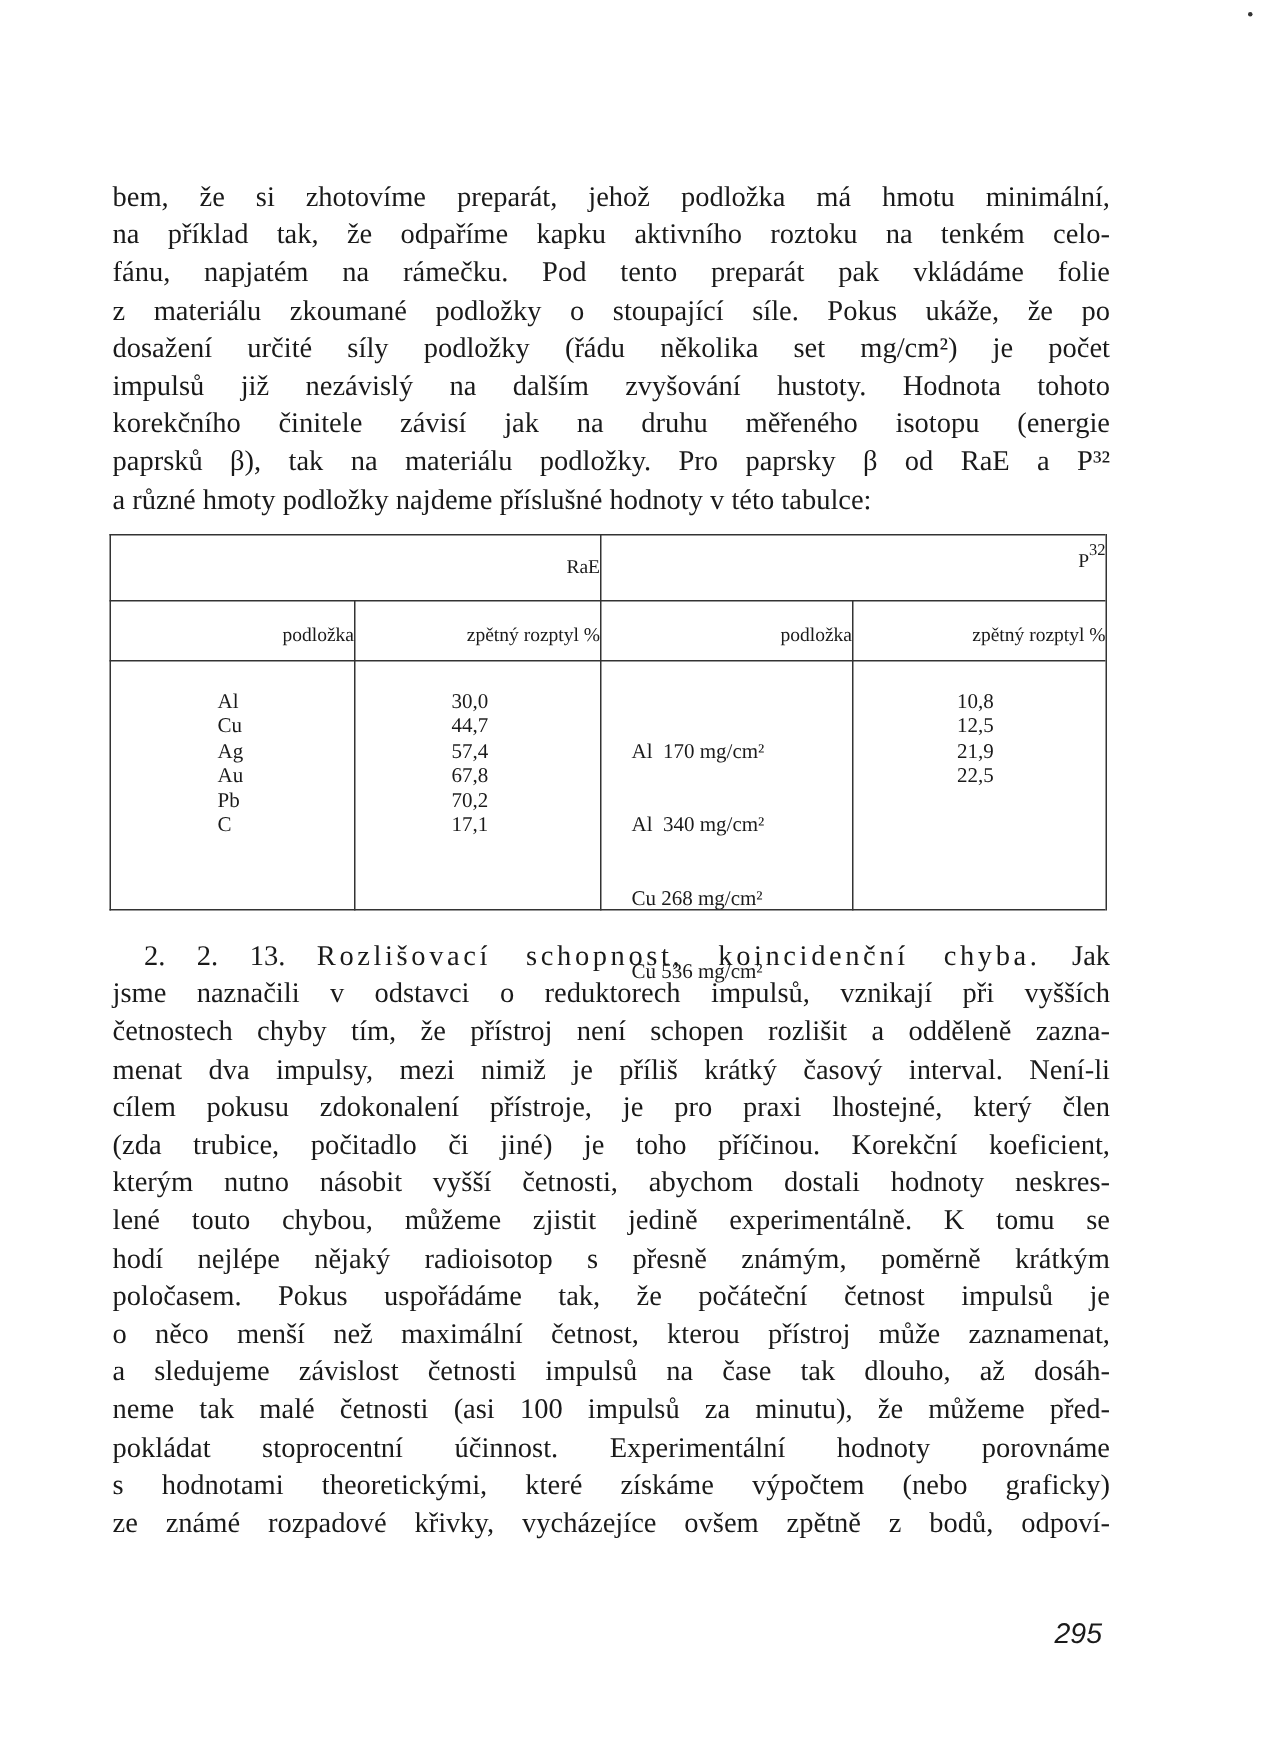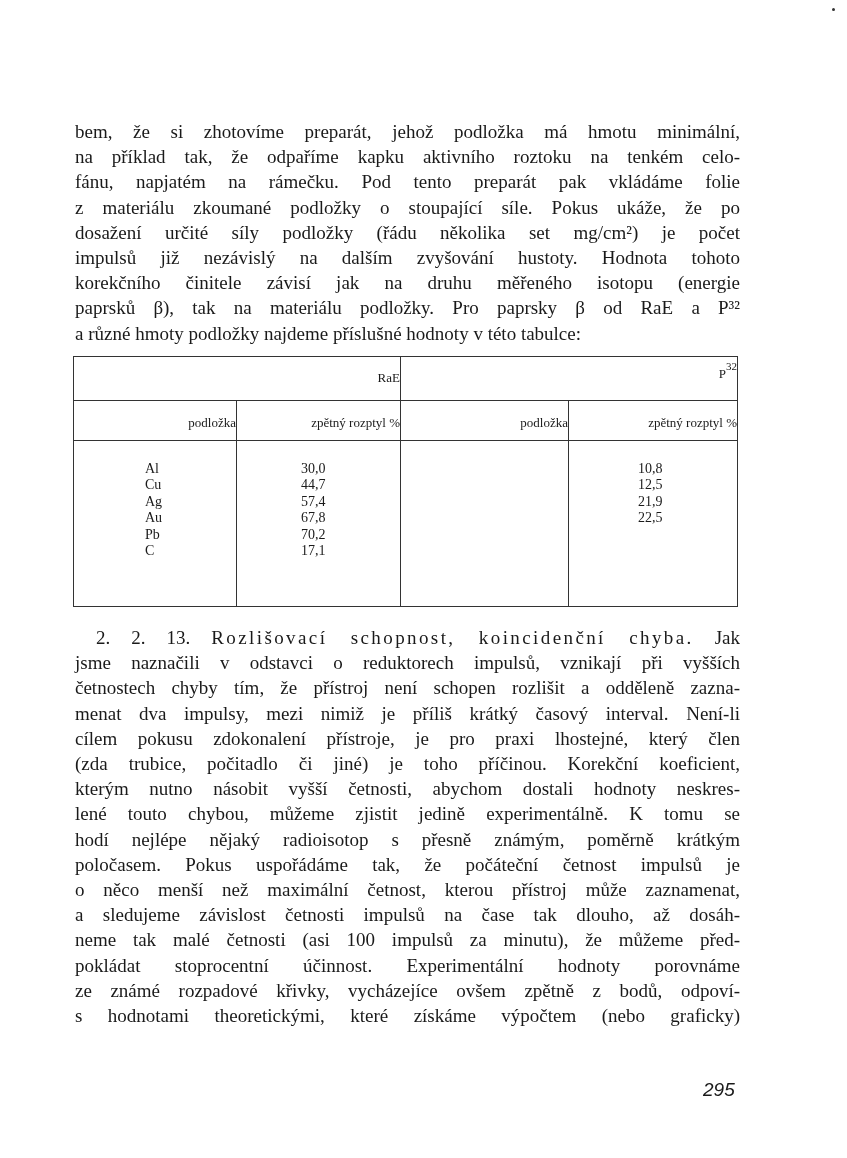--- a/index.html
+++ b/index.html
@@ -76,20 +76,26 @@
 
   <div class="col" style="left:228px;top:105px;">
     <div>30,0</div>
     <div>44,7</div>
     <div>57,4</div>
     <div>67,8</div>
     <div>70,2</div>
     <div>17,1</div>
   </div>
 
+  <div class="col" style="left:348px;top:105px;white-space:pre;">
+    <div>Al  170 mg/cm²</div>
+    <div>Al  340 mg/cm²</div>
+    <div>Cu 268 mg/cm²</div>
+    <div>Cu 536 mg/cm²</div>
+  </div>
 
   <div class="col" style="left:565px;top:105px;">
     <div>10,8</div>
     <div>12,5</div>
     <div>21,9</div>
     <div>22,5</div>
   </div>
 </div>
 
 <div class="para para2">
@@ -104,17 +110,17 @@
   <span class="line">cílem pokusu zdokonalení přístroje, je pro praxi lhostejné, který člen</span>
   <span class="line">(zda trubice, počitadlo či jiné) je toho příčinou. Korekční koeficient,</span>
   <span class="line">kterým nutno násobit vyšší četnosti, abychom dostali hodnoty neskres-</span>
   <span class="line">lené touto chybou, můžeme zjistit jedině experimentálně. K tomu se</span>
   <span class="line">hodí nejlépe nějaký radioisotop s přesně známým, poměrně krátkým</span>
   <span class="line">poločasem. Pokus uspořádáme tak, že počáteční četnost impulsů je</span>
   <span class="line">o něco menší než maximální četnost, kterou přístroj může zaznamenat,</span>
   <span class="line">a sledujeme závislost četnosti impulsů na čase tak dlouho, až dosáh-</span>
   <span class="line">neme tak malé četnosti (asi 100 impulsů za minutu), že můžeme před-</span>
   <span class="line">pokládat stoprocentní účinnost. Experimentální hodnoty porovnáme</span>
+  <span class="line">s hodnotami theoretickými, které získáme výpočtem (nebo graficky)</span>
   <span class="line">ze známé rozpadové křivky, vycházejíce ovšem zpětně z bodů, odpoví-</span>
-  <span class="line">s hodnotami theoretickými, které získáme výpočtem (nebo graficky)</span>
 </div>
 
 <div class="pagenum">295</div>
 
 </body></html>

